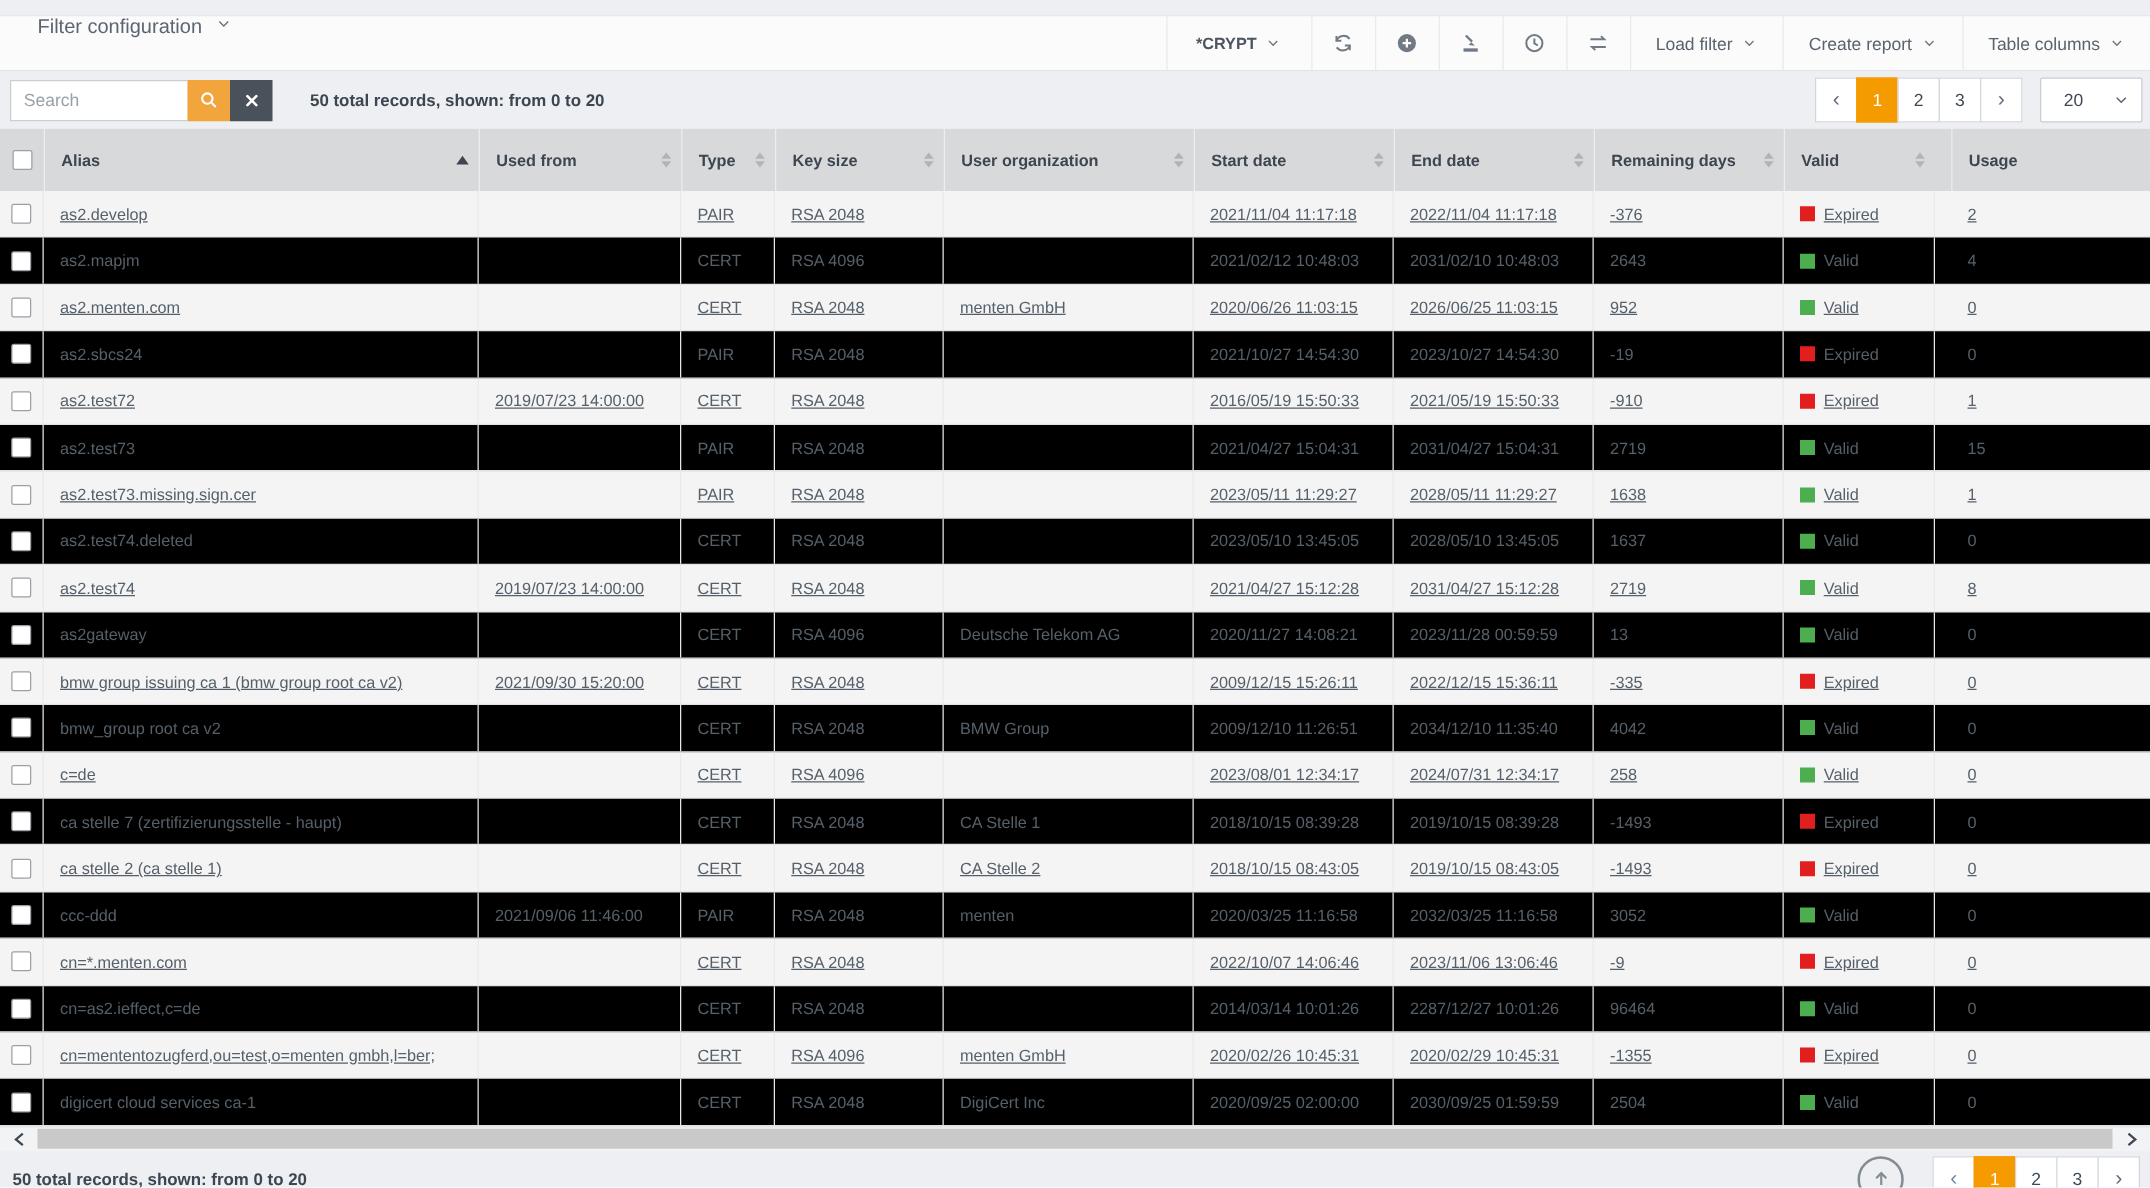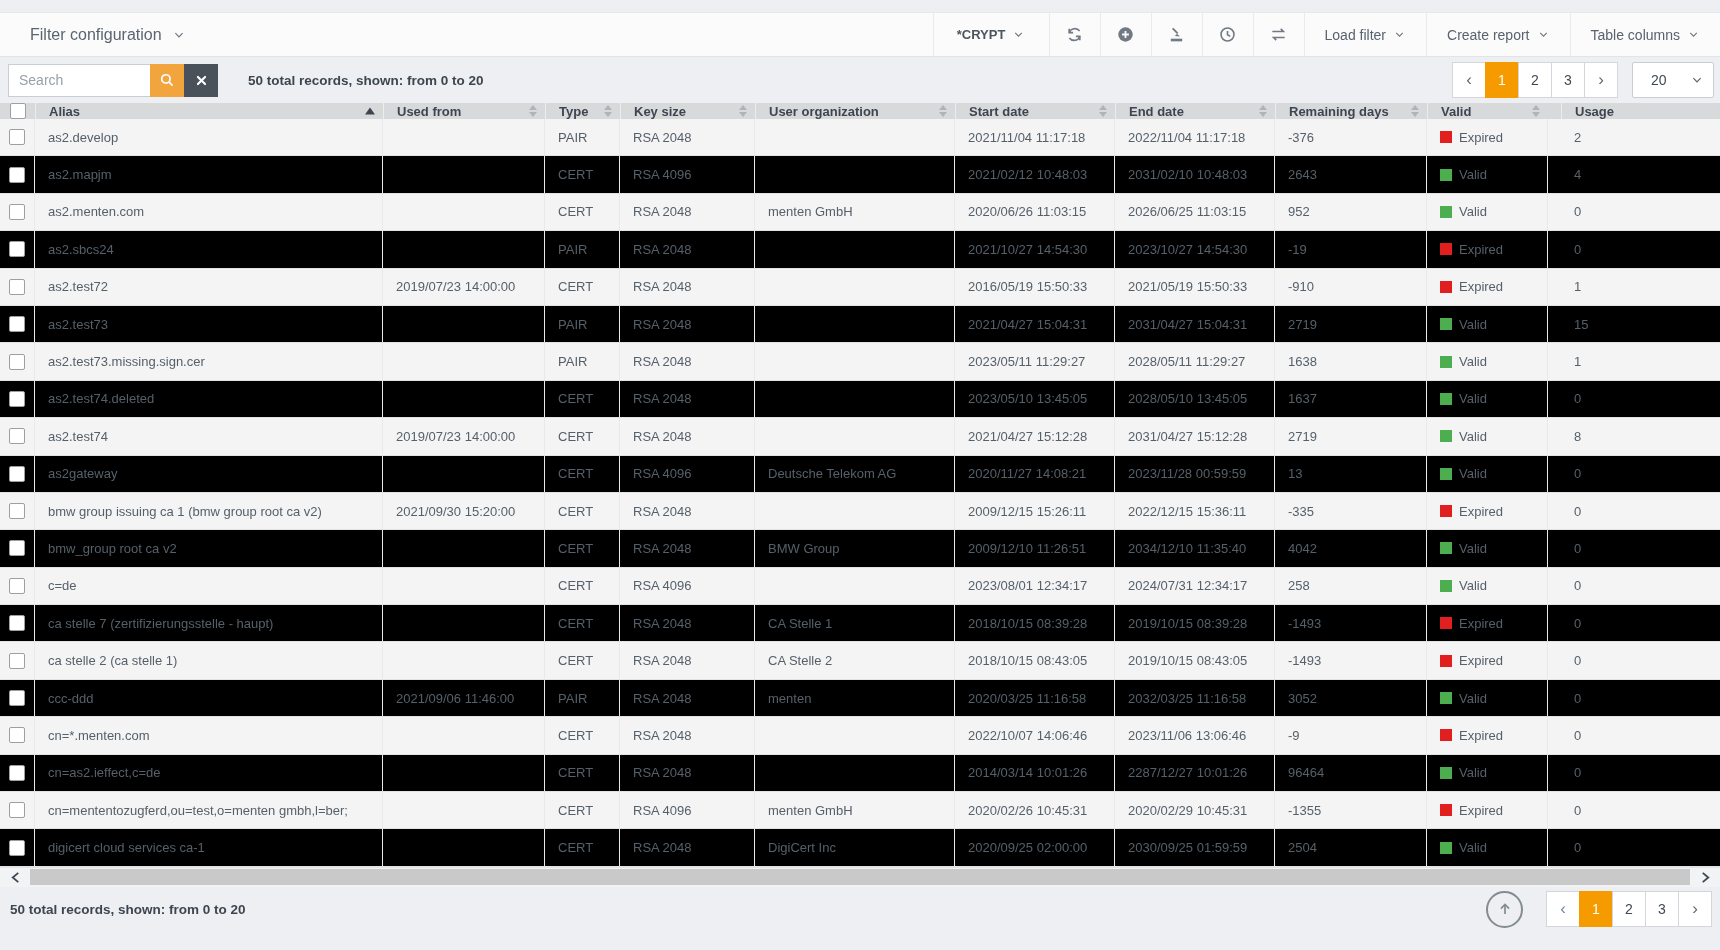--- a/index.html
+++ b/index.html
@@ -8,21 +8,21 @@
     font-family: "Liberation Sans", "DejaVu Sans", sans-serif;
     background:#edeff2; color:#555f69; font-size:13px;
   }
   
   .topgap { height:12px; }
   .toolbar {
     height:45px; background:#fbfbfc;
     border-top:1px solid #e6e8ea; border-bottom:1px solid #e2e4e7;
     display:flex; align-items:stretch;
   }
-  .toolbar-left { flex:1; display:flex; align-items:center; padding-left:30px; gap:11px;
+  .toolbar-left { flex:1; display:flex; align-items:flex-start; padding-left:30px; gap:11px;
     color:#5b6570; font-size:16px; cursor:pointer; }
   .tb-section {
     display:flex; align-items:center; justify-content:center; gap:8px;
     border-left:1px solid #e8eaed; color:#59626d; font-size:14px; cursor:pointer;
   }
   .tb-crypt { width:116px; font-weight:700; font-size:13px; color:#4c555f; }
   .tb-icon-btn { width:51px; }
   .tb-text-btn { padding:0 20px; }
   .chev { width:12px; height:12px; display:inline-block; }
   .chev svg { display:block; }
@@ -52,34 +52,34 @@
   .pager-bottom .pgbtn.nav.prev { color:#7286a2; }
   .pgbtn.active { background:#f59b00; border-color:#f59b00; color:#fff; }
   .page-size {
     width:82px; height:36px; margin-left:14px; background:#fff;
     border:1px solid #c9ced3; border-radius:2px;
     display:flex; align-items:center; justify-content:space-between;
     padding:0 10px 0 18px; font-size:14px; color:#3f4953; cursor:pointer;
   }
   
   .tablewrap { background:#fff; }
-  .thead { display:flex; height:16px; background:#d8d9da; }
+  .thead { display:flex; height:50px; background:#d8d9da; }
   .th {
     display:flex; align-items:center; padding-left:13px; position:relative;
     font-size:13px; font-weight:700; color:#3d4650; cursor:pointer;
     border-left:1px solid #eceded; overflow:hidden; white-space:nowrap;
   }
   .th:first-child { border-left:none; }
   .sort { position:absolute; right:8px; top:50%; transform:translateY(-50%);
     display:flex; flex-direction:column; gap:2px; }
   .tri-up   { width:0;height:0;border-left:4px solid transparent;border-right:4px solid transparent;border-bottom:5px solid #aeb4ba; }
   .tri-down { width:0;height:0;border-left:4px solid transparent;border-right:4px solid transparent;border-top:5px solid #aeb4ba; }
   .sort-asc { width:0;height:0;border-left:5px solid transparent;border-right:5px solid transparent;border-bottom:7px solid #3d4650; }
   .tr { display:flex; height:37.4px; background:#000000; border-bottom:1px solid #e1e3e5; cursor:pointer; }
-  .tr.odd { background:#f4f4f5; }
+  .tr.odd { background:#f4f4f5;text-decoration:underline; }
   .td {
     display:flex; align-items:center; padding-left:13px;
     border-right:1px solid #e7e9ea; font-size:13px; color:#566069;
     overflow:hidden; white-space:nowrap;
   }
   .col-check { width:35px; justify-content:center; padding-left:0; }
   .col-alias { width:348px; }
   .col-used_from { width:162px; }
   .col-type { width:75px; }
   .col-key_size { width:135px; }

